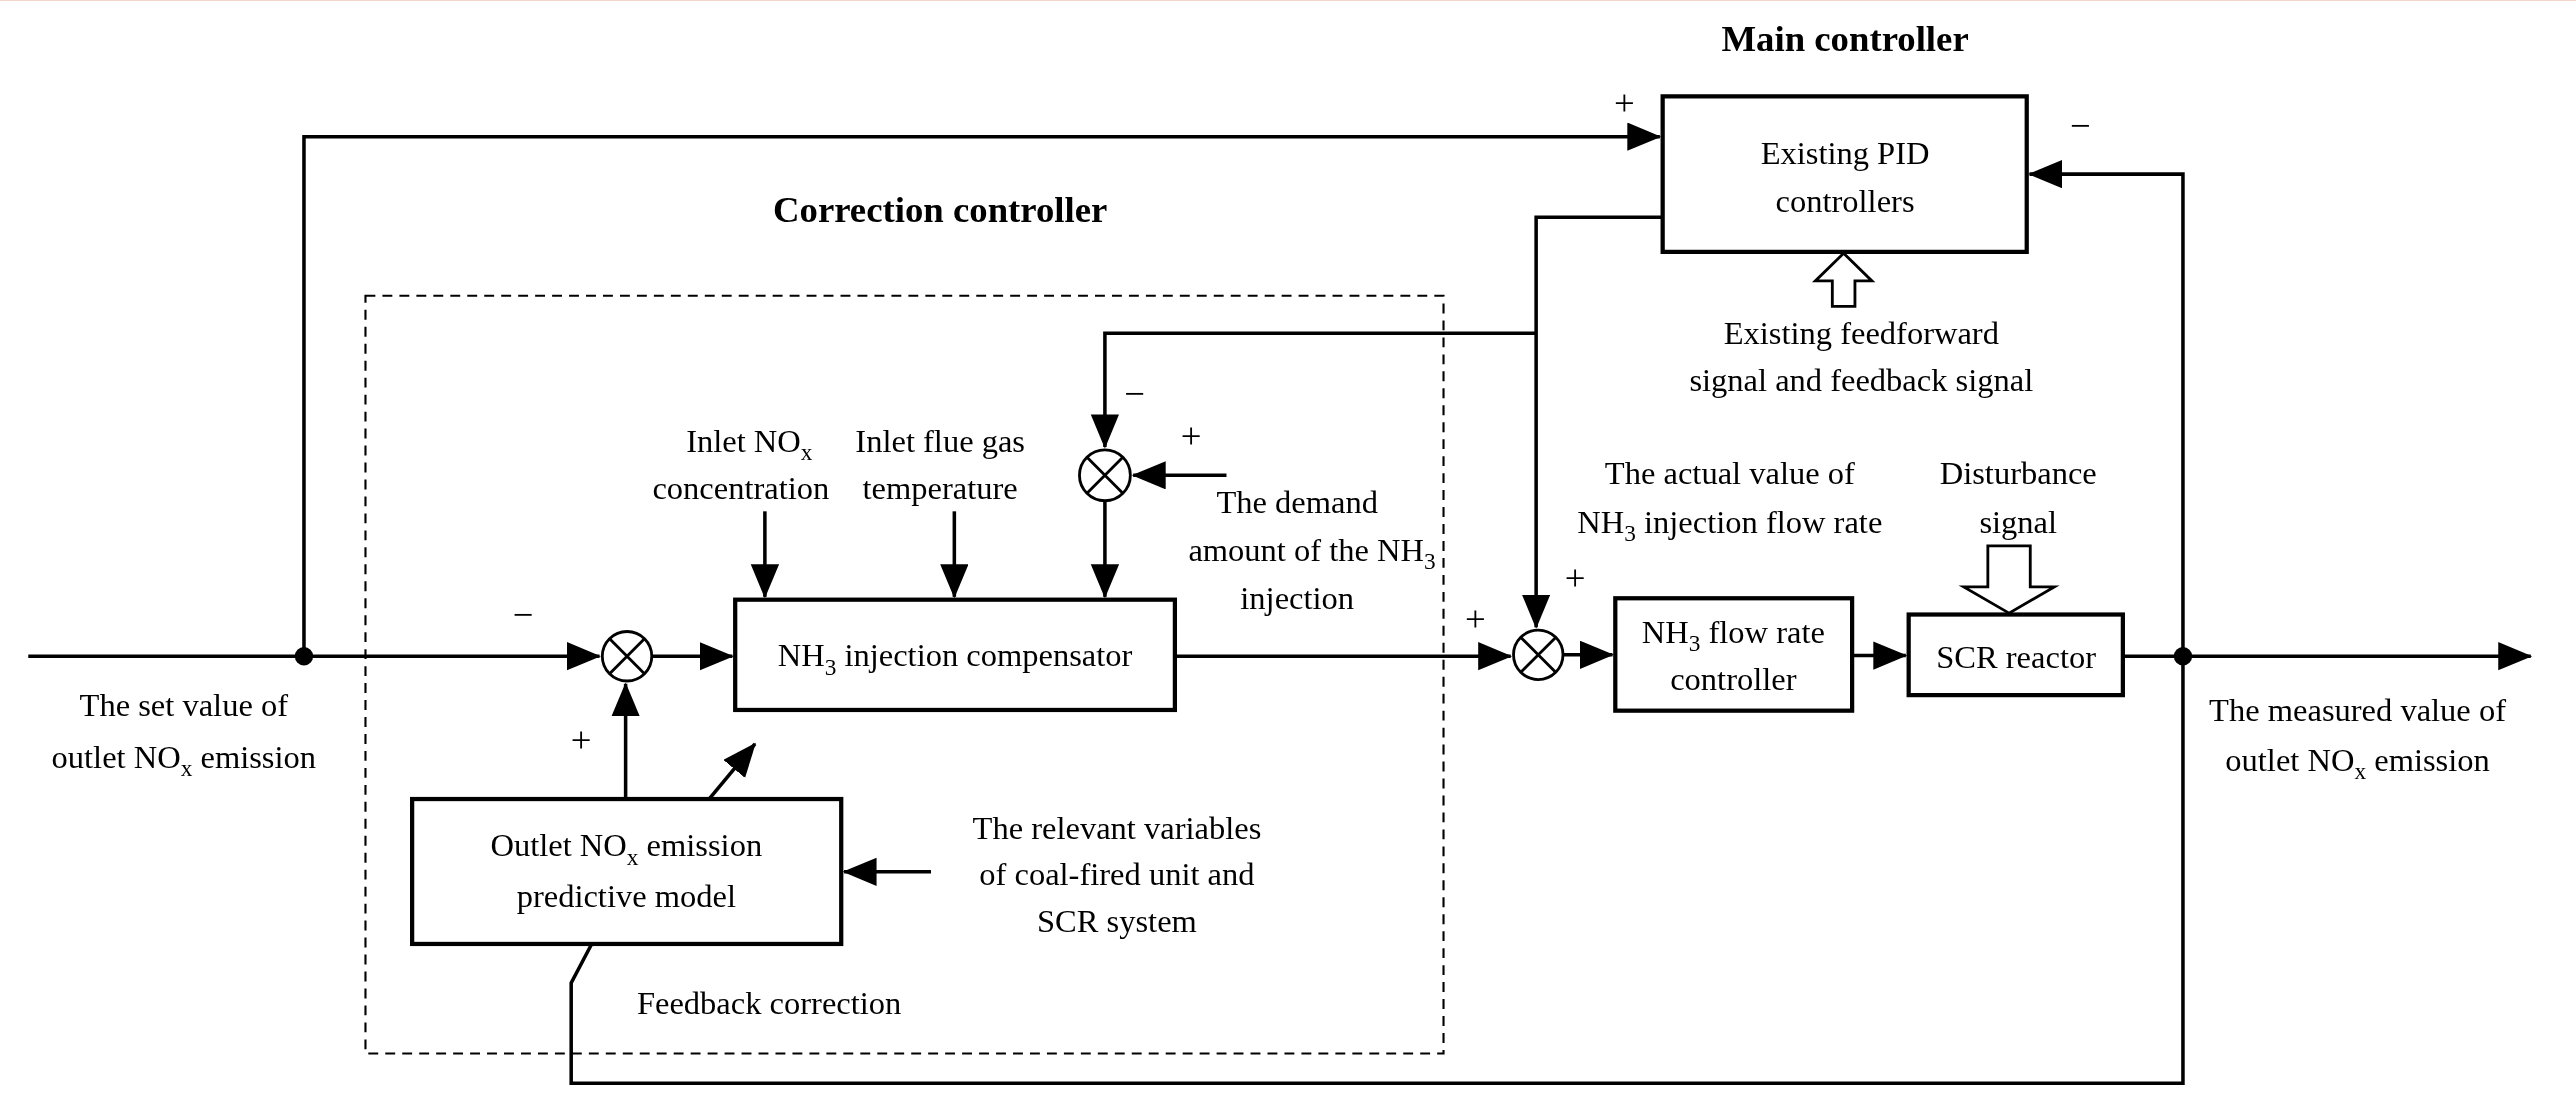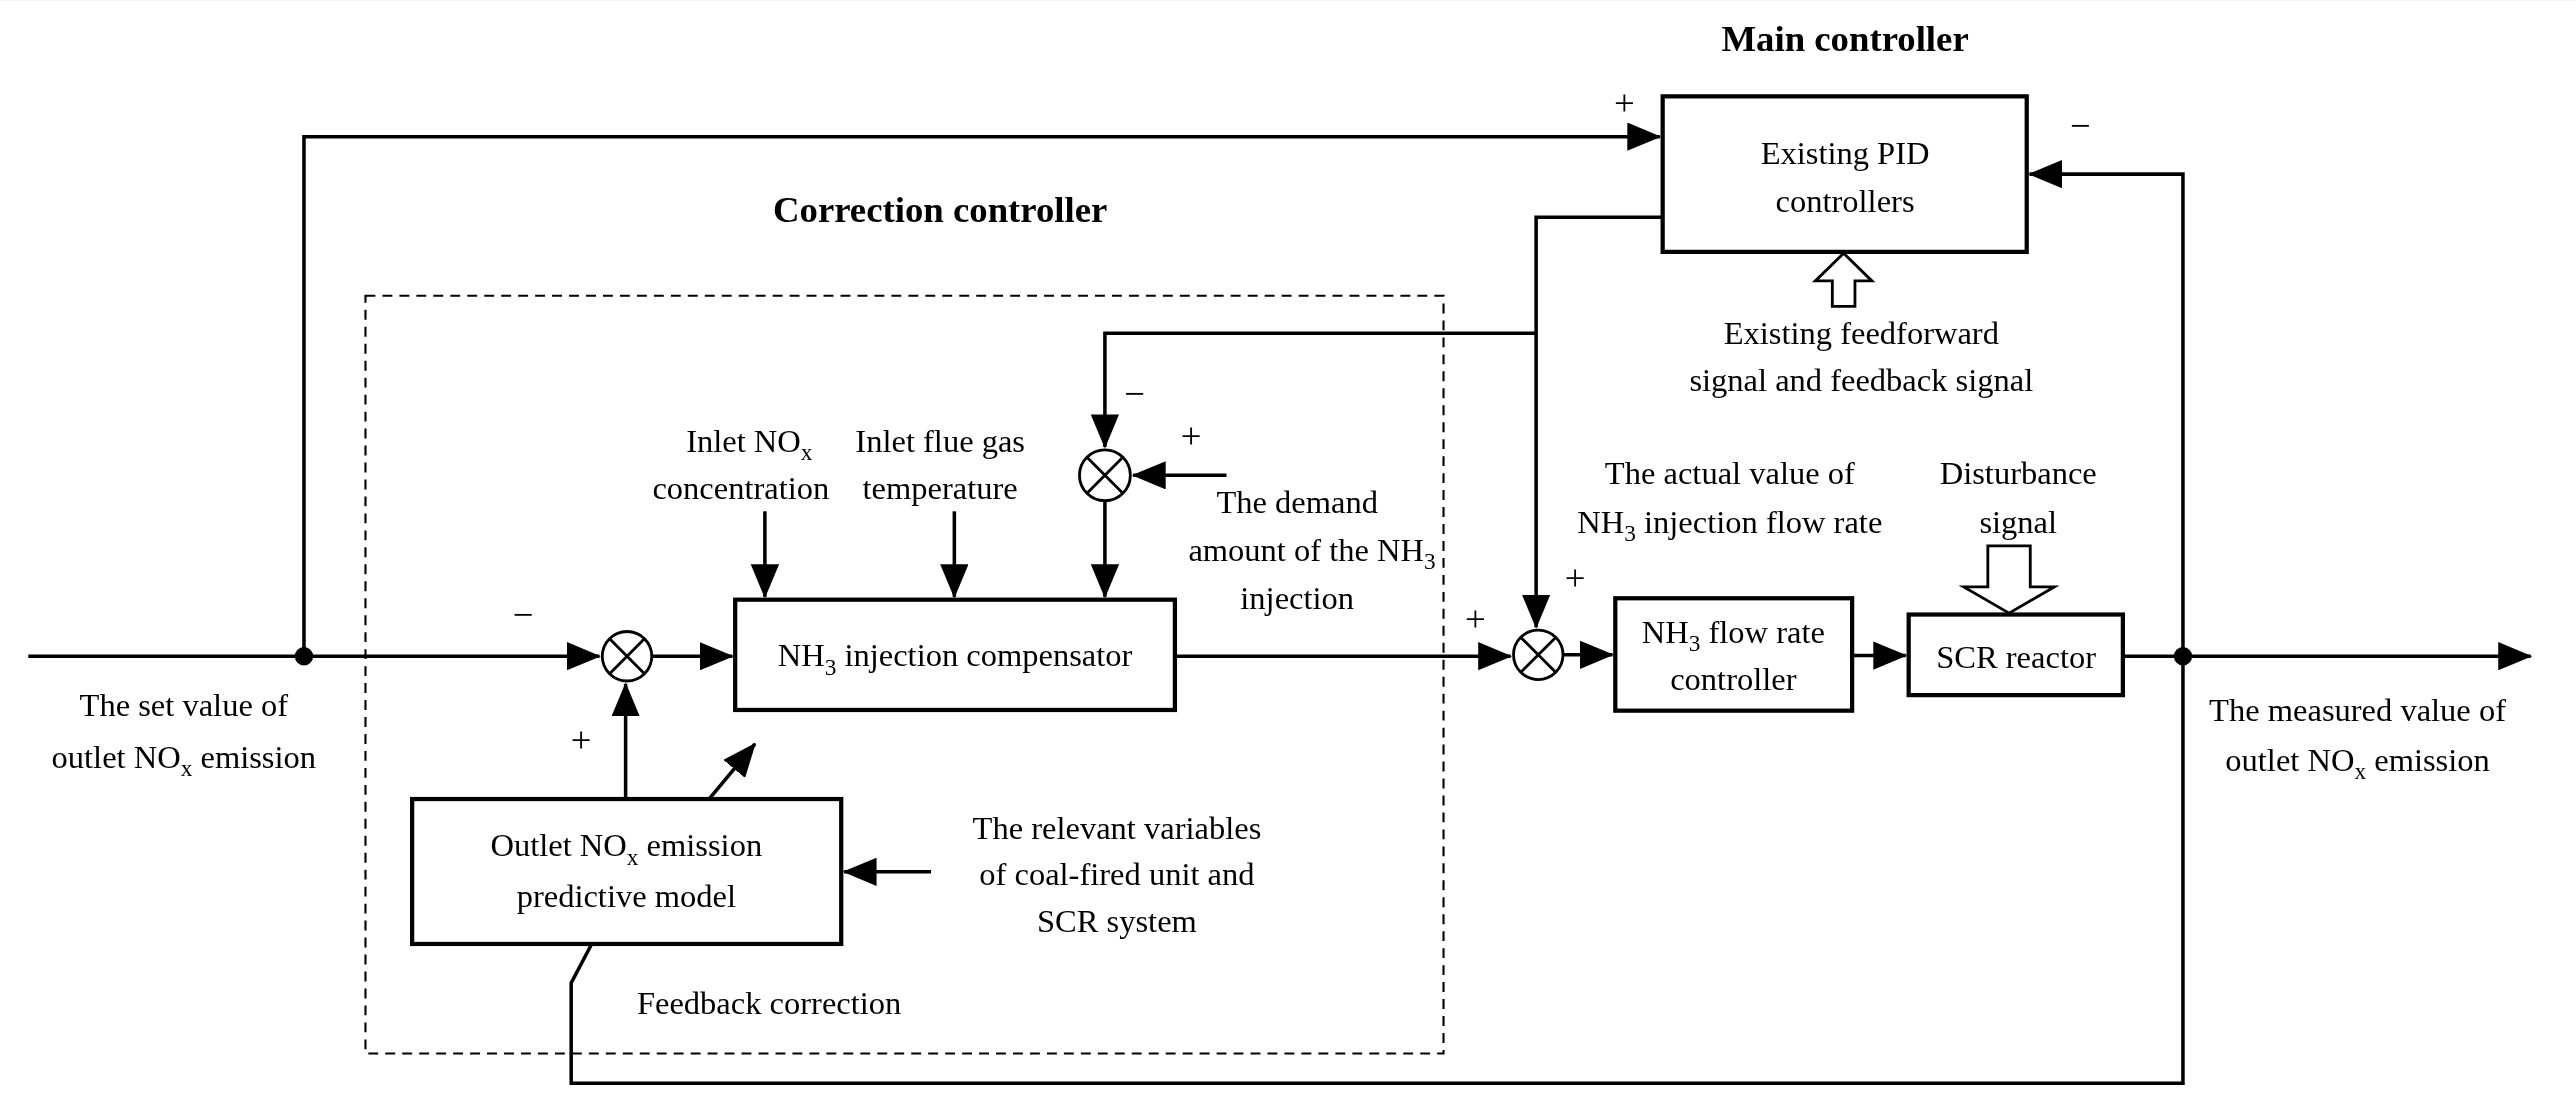--- a/index.html
+++ b/index.html
@@ -1,16 +1,16 @@
 <!DOCTYPE html>
 <html style="font-size:11.3px"><head>
 <meta charset="utf-8">
 <style>
   html,body{margin:0;padding:0;background:#ffffff;}
-  #canvas{position:relative;width:2576px;height:1111px;background:#f0abfc;overflow:hidden;}
+  #canvas{position:relative;width:2576px;height:1111px;background:#c2410c;overflow:hidden;}
   svg{display:block;}
   text{font-family:"Liberation Serif","DejaVu Serif",serif;font-size:46px;fill:#000;}
   .t-title{font-weight:bold;font-size:52px;}
   .sub{font-size:33px;}
   .sign{font-size:52px;}
   .box{fill:#ffffff;stroke:#000000;stroke-width:6;}
   .wire{fill:none;stroke:#000000;stroke-width:5;}
   .dashed{fill:none;stroke:#000000;stroke-width:3;stroke-dasharray:14 10;}
   .junction{fill:#ffffff;stroke:#000000;stroke-width:4;}
   .jx{fill:none;stroke:#000000;stroke-width:4;}

